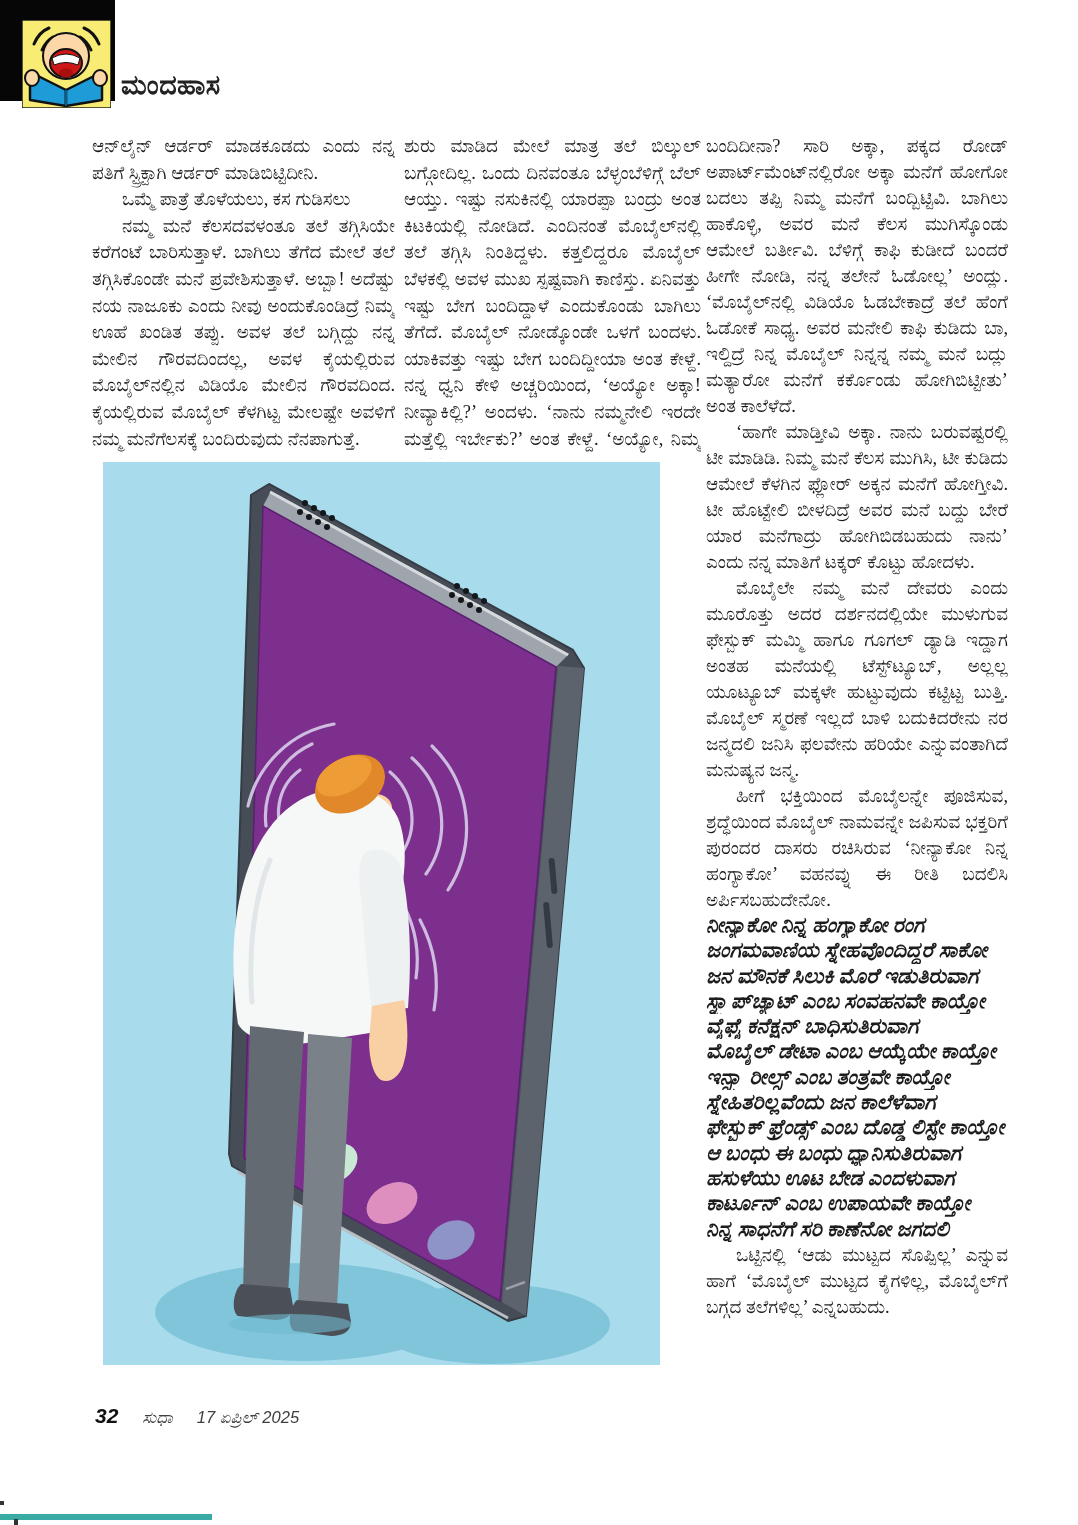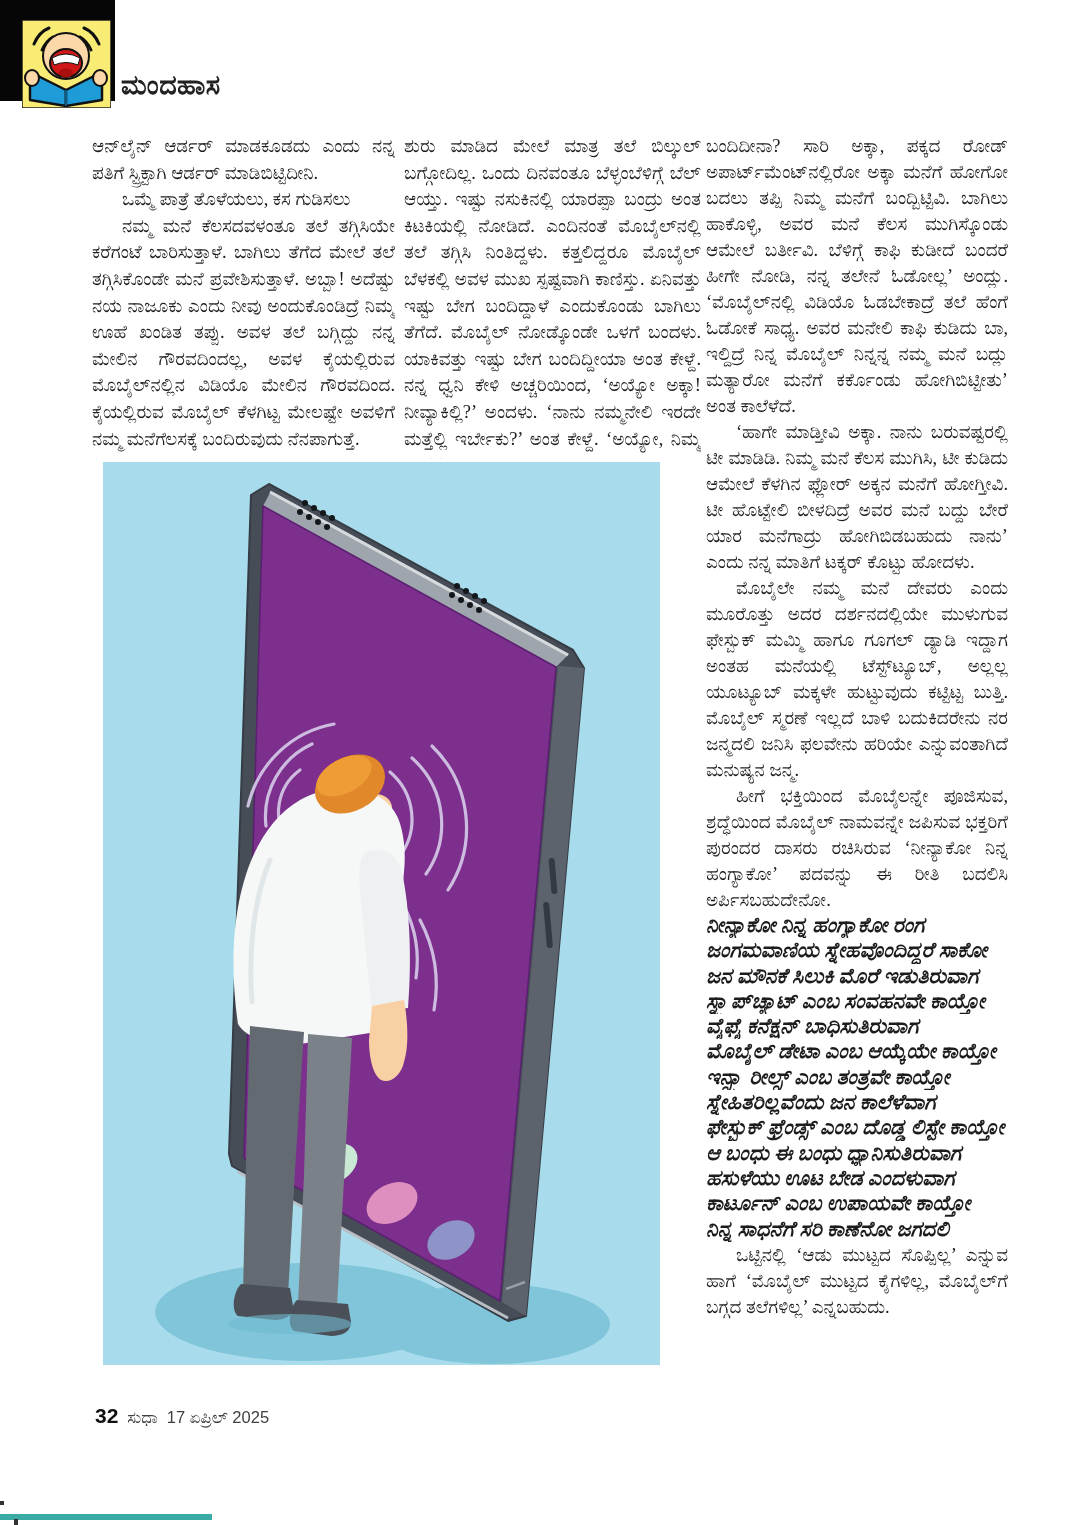--- a/index.html
+++ b/index.html
@@ -24,22 +24,22 @@
   #col3{left:706px;width:302px;height:1278px;line-height:26px;}
   .col p{margin:0;}
   .col p.indent{text-indent:30px;}
   .poem{font-weight:bold;font-style:italic;line-height:25.3px;font-size:21px;text-align:left;}
   .poem-line{white-space:nowrap;overflow:hidden;}
   .closing{margin-top:14px;}
   
   .illustration{position:absolute;left:103px;top:462px;width:557px;height:903px;}
   .illustration svg{display:block;}
   
-  .footer{position:absolute;left:95px;top:1404px;display:flex;align-items:baseline;gap:9px;
-    font-family:"Liberation Sans","DejaVu Sans",sans-serif;}
+  .footer{position:absolute;left:95px;top:1404px;display:flex;align-items:baseline;gap:24px;
+    font-family:"Liberation Sans","DejaVu Sans",sans-serif;font-style:italic;}
   .footer .pagenum{font-size:21px;font-weight:bold;color:#111;}
   .footer .mag,.footer .date{font-size:16.5px;color:#404040;}
   .print-bar{position:absolute;left:0;top:1514px;width:212px;height:6px;background:#3aaaa4;}
   .speck{position:absolute;background:#333;}
 </style>
 </head>
 <body>
 
 <div class="page">
 
@@ -76,21 +76,21 @@
   </div>
 
   <div class="col" id="col2">
     <p>ಶುರು ಮಾಡಿದ ಮೇಲೆ ಮಾತ್ರ ತಲೆ ಬಿಲ್ಕುಲ್ ಬಗ್ಗೋದಿಲ್ಲ. ಒಂದು ದಿನವಂತೂ ಬೆಳ್ಳಂಬೆಳಿಗ್ಗೆ ಬೆಲ್ ಆಯ್ತು. ಇಷ್ಟು ನಸುಕಿನಲ್ಲಿ ಯಾರಪ್ಪಾ ಬಂದ್ರು ಅಂತ ಕಿಟಕಿಯಲ್ಲಿ ನೋಡಿದೆ. ಎಂದಿನಂತೆ ಮೊಬೈಲ್‌ನಲ್ಲಿ ತಲೆ ತಗ್ಗಿಸಿ ನಿಂತಿದ್ದಳು. ಕತ್ತಲಿದ್ದರೂ ಮೊಬೈಲ್ ಬೆಳಕಲ್ಲಿ ಅವಳ ಮುಖ ಸ್ಪಷ್ಟವಾಗಿ ಕಾಣಿಸ್ತು. ಏನಿವತ್ತು ಇಷ್ಟು ಬೇಗ ಬಂದಿದ್ದಾಳೆ ಎಂದುಕೊಂಡು ಬಾಗಿಲು ತೆಗೆದೆ. ಮೊಬೈಲ್ ನೋಡ್ಕೊಂಡೇ ಒಳಗೆ ಬಂದಳು. ಯಾಕಿವತ್ತು ಇಷ್ಟು ಬೇಗ ಬಂದಿದ್ದೀಯಾ ಅಂತ ಕೇಳ್ದೆ. ನನ್ನ ಧ್ವನಿ ಕೇಳಿ ಅಚ್ಚರಿಯಿಂದ, ‘ಅಯ್ಯೋ ಅಕ್ಕಾ! ನೀವ್ಯಾಕಿಲ್ಲಿ?’ ಅಂದಳು. ‘ನಾನು ನಮ್ಮನೇಲಿ ಇರದೇ ಮತ್ತೆಲ್ಲಿ ಇರ್ಬೇಕು?’ ಅಂತ ಕೇಳ್ದೆ. ‘ಅಯ್ಯೋ, ನಿಮ್ಮ ಮನೆಗೆ</p>
   </div>
 
   <div class="col" id="col3">
     <p>ಬಂದಿದೀನಾ? ಸಾರಿ ಅಕ್ಕಾ, ಪಕ್ಕದ ರೋಡ್ ಅಪಾರ್ಟ್‌ಮೆಂಟ್‌ನಲ್ಲಿರೋ ಅಕ್ಕಾ ಮನೆಗೆ ಹೋಗೋ ಬದಲು ತಪ್ಪಿ ನಿಮ್ಮ ಮನೆಗೆ ಬಂದ್ಬಿಟ್ಟಿವಿ. ಬಾಗಿಲು ಹಾಕೊಳ್ಳಿ, ಅವರ ಮನೆ ಕೆಲಸ ಮುಗಿಸ್ಕೊಂಡು ಆಮೇಲೆ ಬರ್ತೀವಿ. ಬೆಳಿಗ್ಗೆ ಕಾಫಿ ಕುಡೀದೆ ಬಂದರೆ ಹೀಗೇ ನೋಡಿ, ನನ್ನ ತಲೇನೆ ಓಡೋಲ್ಲ’ ಅಂದ್ಲು. ‘ಮೊಬೈಲ್‌ನಲ್ಲಿ ವಿಡಿಯೊ ಓಡಬೇಕಾದ್ರೆ ತಲೆ ಹೆಂಗೆ ಓಡೋಕೆ ಸಾಧ್ಯ. ಅವರ ಮನೇಲಿ ಕಾಫಿ ಕುಡಿದು ಬಾ, ಇಲ್ದಿದ್ರೆ ನಿನ್ನ ಮೊಬೈಲ್ ನಿನ್ನನ್ನ ನಮ್ಮ ಮನೆ ಬದ್ಲು ಮತ್ಯಾರೋ ಮನೆಗೆ ಕರ್ಕೊಂಡು ಹೋಗಿಬಿಟ್ಟೀತು’ ಅಂತ ಕಾಲೆಳೆದೆ.</p>
     <p class="indent">‘ಹಾಗೇ ಮಾಡ್ತೀವಿ ಅಕ್ಕಾ. ನಾನು ಬರುವಷ್ಟರಲ್ಲಿ ಟೀ ಮಾಡಿಡಿ. ನಿಮ್ಮ ಮನೆ ಕೆಲಸ ಮುಗಿಸಿ, ಟೀ ಕುಡಿದು ಆಮೇಲೆ ಕೆಳಗಿನ ಫ್ಲೋರ್ ಅಕ್ಕನ ಮನೆಗೆ ಹೋಗ್ತೀವಿ. ಟೀ ಹೊಟ್ಟೇಲಿ ಬೀಳದಿದ್ರೆ ಅವರ ಮನೆ ಬದ್ದು ಬೇರೆ ಯಾರ ಮನೆಗಾದ್ರು ಹೋಗಿಬಿಡಬಹುದು ನಾನು’ ಎಂದು ನನ್ನ ಮಾತಿಗೆ ಟಕ್ಕರ್ ಕೊಟ್ಟು ಹೋದಳು.</p>
     <p class="indent">ಮೊಬೈಲೇ ನಮ್ಮ ಮನೆ ದೇವರು ಎಂದು ಮೂರೊತ್ತು ಅದರ ದರ್ಶನದಲ್ಲಿಯೇ ಮುಳುಗುವ ಫೇಸ್ಬುಕ್ ಮಮ್ಮಿ ಹಾಗೂ ಗೂಗಲ್ ಡ್ಯಾಡಿ ಇದ್ದಾಗ ಅಂತಹ ಮನೆಯಲ್ಲಿ ಟೆಸ್ಟ್‌ಟ್ಯೂಬ್, ಅಲ್ಲಲ್ಲ ಯೂಟ್ಯೂಬ್ ಮಕ್ಕಳೇ ಹುಟ್ಟುವುದು ಕಟ್ಟಿಟ್ಟ ಬುತ್ತಿ. ಮೊಬೈಲ್ ಸ್ಮರಣೆ ಇಲ್ಲದೆ ಬಾಳಿ ಬದುಕಿದರೇನು ನರ ಜನ್ಮದಲಿ ಜನಿಸಿ ಫಲವೇನು ಹರಿಯೇ ಎನ್ನುವಂತಾಗಿದೆ ಮನುಷ್ಯನ ಜನ್ಮ.</p>
-    <p class="indent">ಹೀಗೆ ಭಕ್ತಿಯಿಂದ ಮೊಬೈಲನ್ನೇ ಪೂಜಿಸುವ, ಶ್ರದ್ಧೆಯಿಂದ ಮೊಬೈಲ್ ನಾಮವನ್ನೇ ಜಪಿಸುವ ಭಕ್ತರಿಗೆ ಪುರಂದರ ದಾಸರು ರಚಿಸಿರುವ ‘ನೀನ್ಯಾಕೋ ನಿನ್ನ ಹಂಗ್ಯಾಕೋ’ ಪದವನ್ನು ಈ ರೀತಿ ಬದಲಿಸಿ ಅರ್ಪಿಸಬಹುದೇನೋ.</p>
+    <p class="indent">ಹೀಗೆ ಭಕ್ತಿಯಿಂದ ಮೊಬೈಲನ್ನೇ ಪೂಜಿಸುವ, ಶ್ರದ್ಧೆಯಿಂದ ಮೊಬೈಲ್ ನಾಮವನ್ನೇ ಜಪಿಸುವ ಭಕ್ತರಿಗೆ ಪುರಂದರ ದಾಸರು ರಚಿಸಿರುವ ‘ನೀನ್ಯಾಕೋ ನಿನ್ನ ಹಂಗ್ಯಾಕೋ’ ವಹನವ್ನು ಈ ರೀತಿ ಬದಲಿಸಿ ಅರ್ಪಿಸಬಹುದೇನೋ.</p>
     <div class="poem">
       <div class="poem-line">ನೀನ್ಯಾಕೋ ನಿನ್ನ ಹಂಗ್ಯಾಕೋ ರಂಗ</div>
       <div class="poem-line">ಜಂಗಮವಾಣಿಯ ಸ್ನೇಹವೊಂದಿದ್ದರೆ ಸಾಕೋ</div>
       <div class="poem-line">ಜನ ಮೌನಕೆ ಸಿಲುಕಿ ಮೊರೆ ಇಡುತಿರುವಾಗ</div>
       <div class="poem-line">ಸ್ನ್ಯಾಪ್‌ಚ್ಯಾಟ್ ಎಂಬ ಸಂವಹನವೇ ಕಾಯ್ತೋ</div>
       <div class="poem-line">ವೈಫೈ ಕನೆಕ್ಷನ್ ಬಾಧಿಸುತಿರುವಾಗ</div>
       <div class="poem-line">ಮೊಬೈಲ್ ಡೇಟಾ ಎಂಬ ಆಯ್ಕೆಯೇ ಕಾಯ್ತೋ</div>
       <div class="poem-line">ಇನ್ಸ್ಟಾ ರೀಲ್ಸ್ ಎಂಬ ತಂತ್ರವೇ ಕಾಯ್ತೋ</div>
       <div class="poem-line">ಸ್ನೇಹಿತರಿಲ್ಲವೆಂದು ಜನ ಕಾಲೆಳೆವಾಗ</div>
       <div class="poem-line">ಫೇಸ್ಬುಕ್ ಫ್ರೆಂಡ್ಸ್ ಎಂಬ ದೊಡ್ಡ ಲಿಸ್ಟೇ ಕಾಯ್ತೋ</div>

